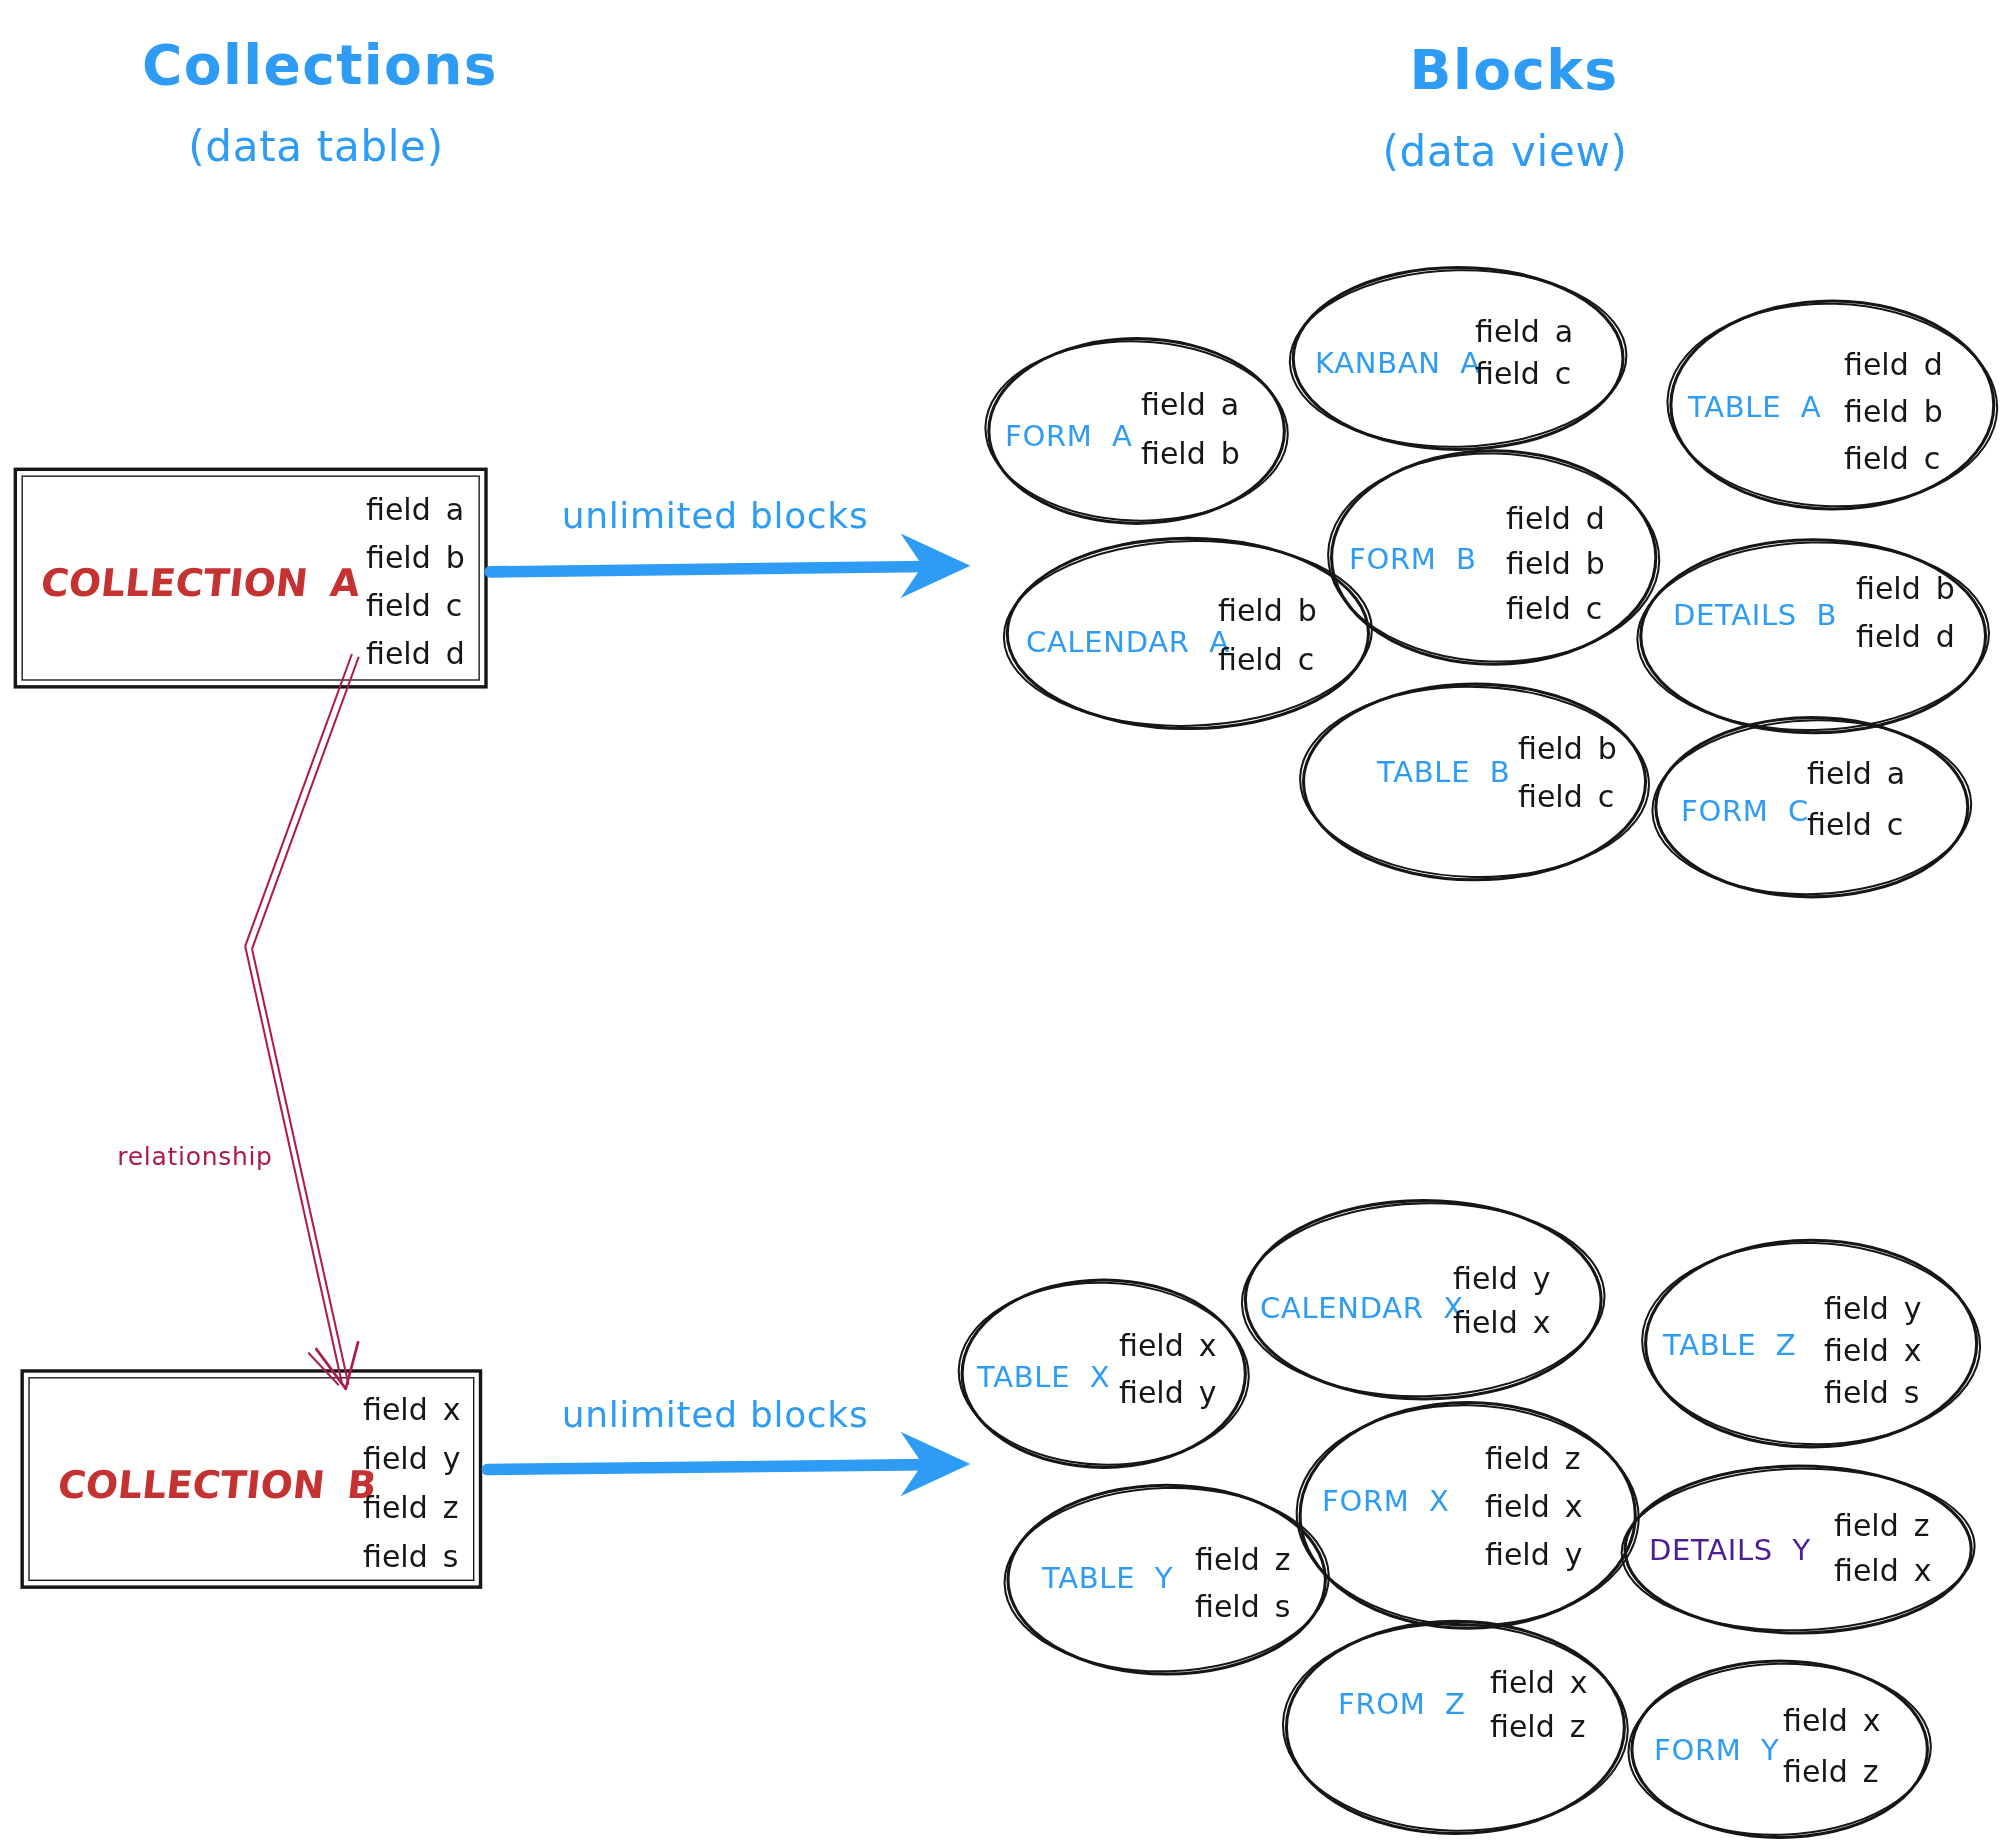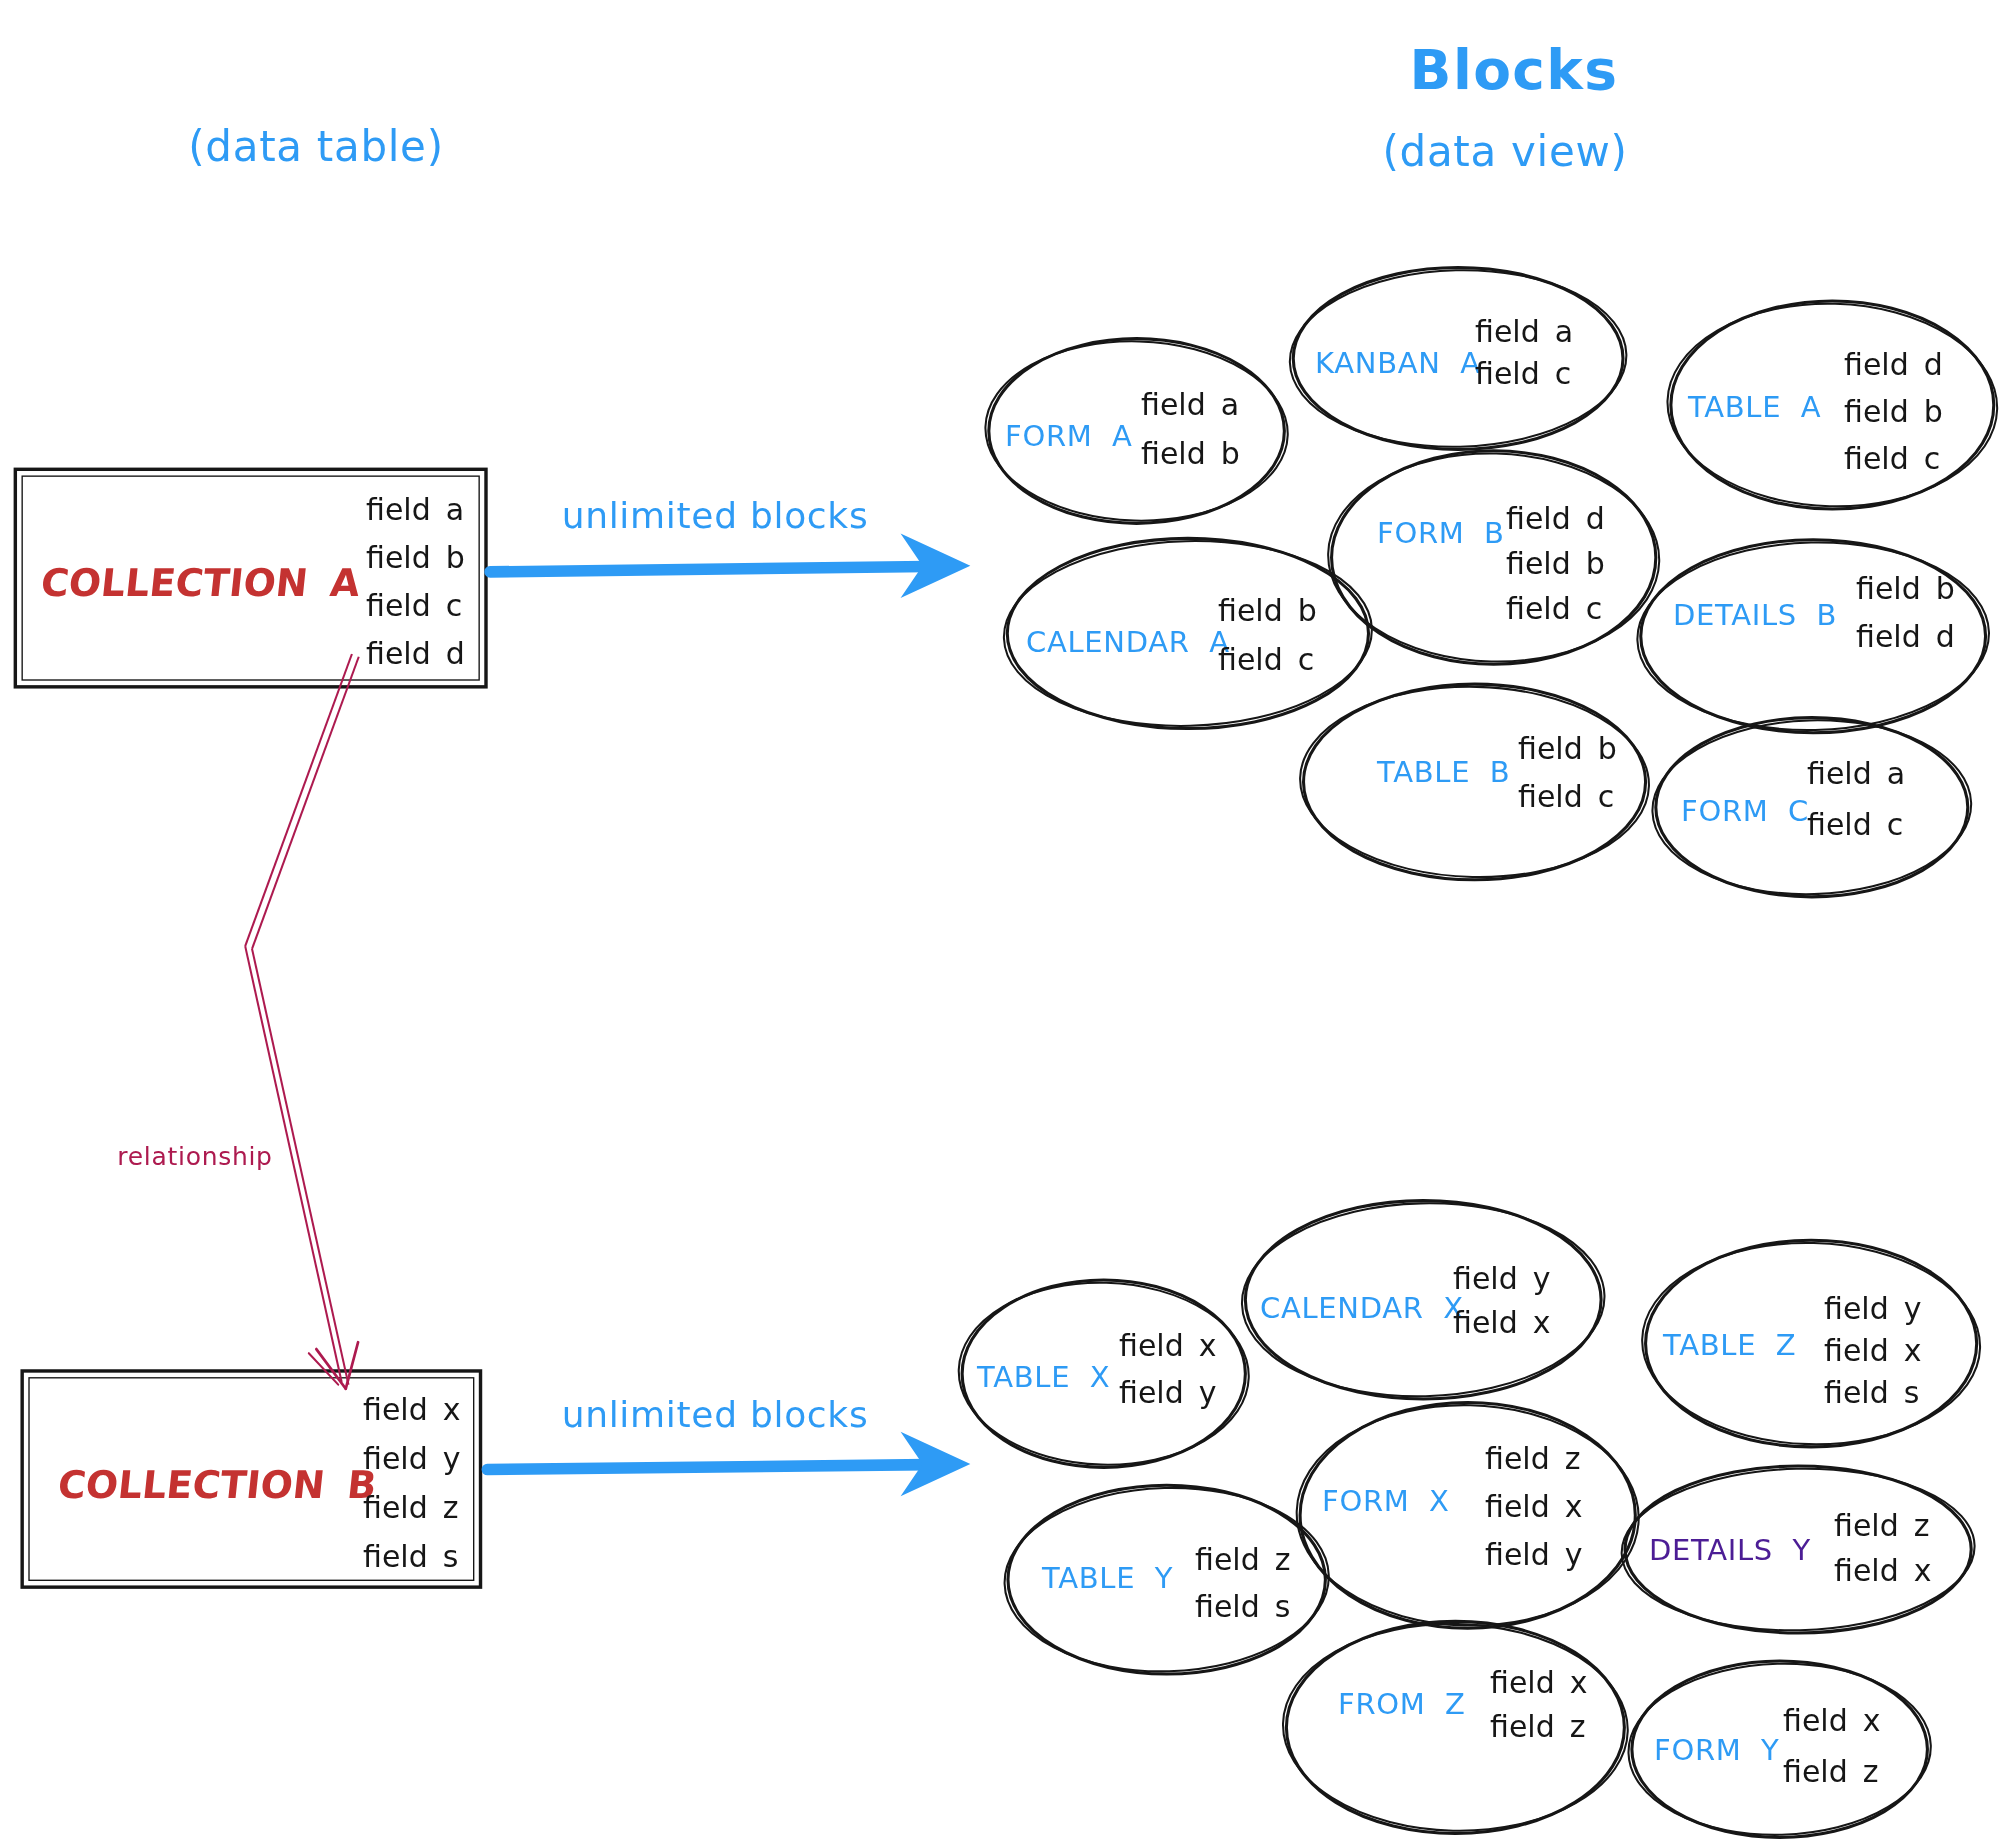--- a/index.html
+++ b/index.html
@@ -125,20 +125,21 @@
     <g>
       <ellipse cx="2127" cy="2525" rx="247" ry="155" stroke-width="4.5"></ellipse>
       <ellipse cx="2127" cy="2525" rx="252" ry="151" stroke-width="3" transform="rotate(1.3 2127 2525)"></ellipse>
     </g>
     <g>
       <ellipse cx="2601" cy="2557" rx="216" ry="129" stroke-width="4.5"></ellipse>
       <ellipse cx="2601" cy="2557" rx="221" ry="125" stroke-width="3" transform="rotate(-1.5 2601 2557)"></ellipse>
     </g>
   </svg>
 
+  <div class="txt title center" style="left:320px;top:65px;">Collections</div>
   <div class="txt subtitle center" style="left:316px;top:146px;">(data table)</div>
   <div class="txt title center" style="left:1514px;top:70px;">Blocks</div>
   <div class="txt subtitle center" style="left:1505px;top:151px;">(data view)</div>
 
   <div class="txt arrow-label center" style="left:715px;top:515px;">unlimited blocks</div>
   <div class="txt arrow-label center" style="left:715px;top:1414px;">unlimited blocks</div>
   <div class="txt rel-label center" style="left:195px;top:1136px;">relationship</div>
 
   <div class="txt coll-label" style="left:41px;top:583px;">COLLECTION A</div>
   <div class="fstack" style="left:366px;top:486px;line-height:48px;">
@@ -174,21 +175,21 @@
     <div>field b</div>
     <div>field c</div>
   </div>
 
   <div class="txt blk-label vcenter" style="left:1026px;top:642px;">CALENDAR A</div>
   <div class="fstack" style="left:1218px;top:586px;line-height:49px;">
     <div>field b</div>
     <div>field c</div>
   </div>
 
-  <div class="txt blk-label vcenter" style="left:1349px;top:533px;margin-left:28px;">FORM B</div>
+  <div class="txt blk-label vcenter" style="left:1349px;top:559px;">FORM B</div>
   <div class="fstack" style="left:1506px;top:496px;line-height:45px;">
     <div>field d</div>
     <div>field b</div>
     <div>field c</div>
   </div>
 
   <div class="txt blk-label vcenter" style="left:1673px;top:615px;">DETAILS B</div>
   <div class="fstack" style="left:1856px;top:565px;line-height:48px;">
     <div>field b</div>
     <div>field d</div>

